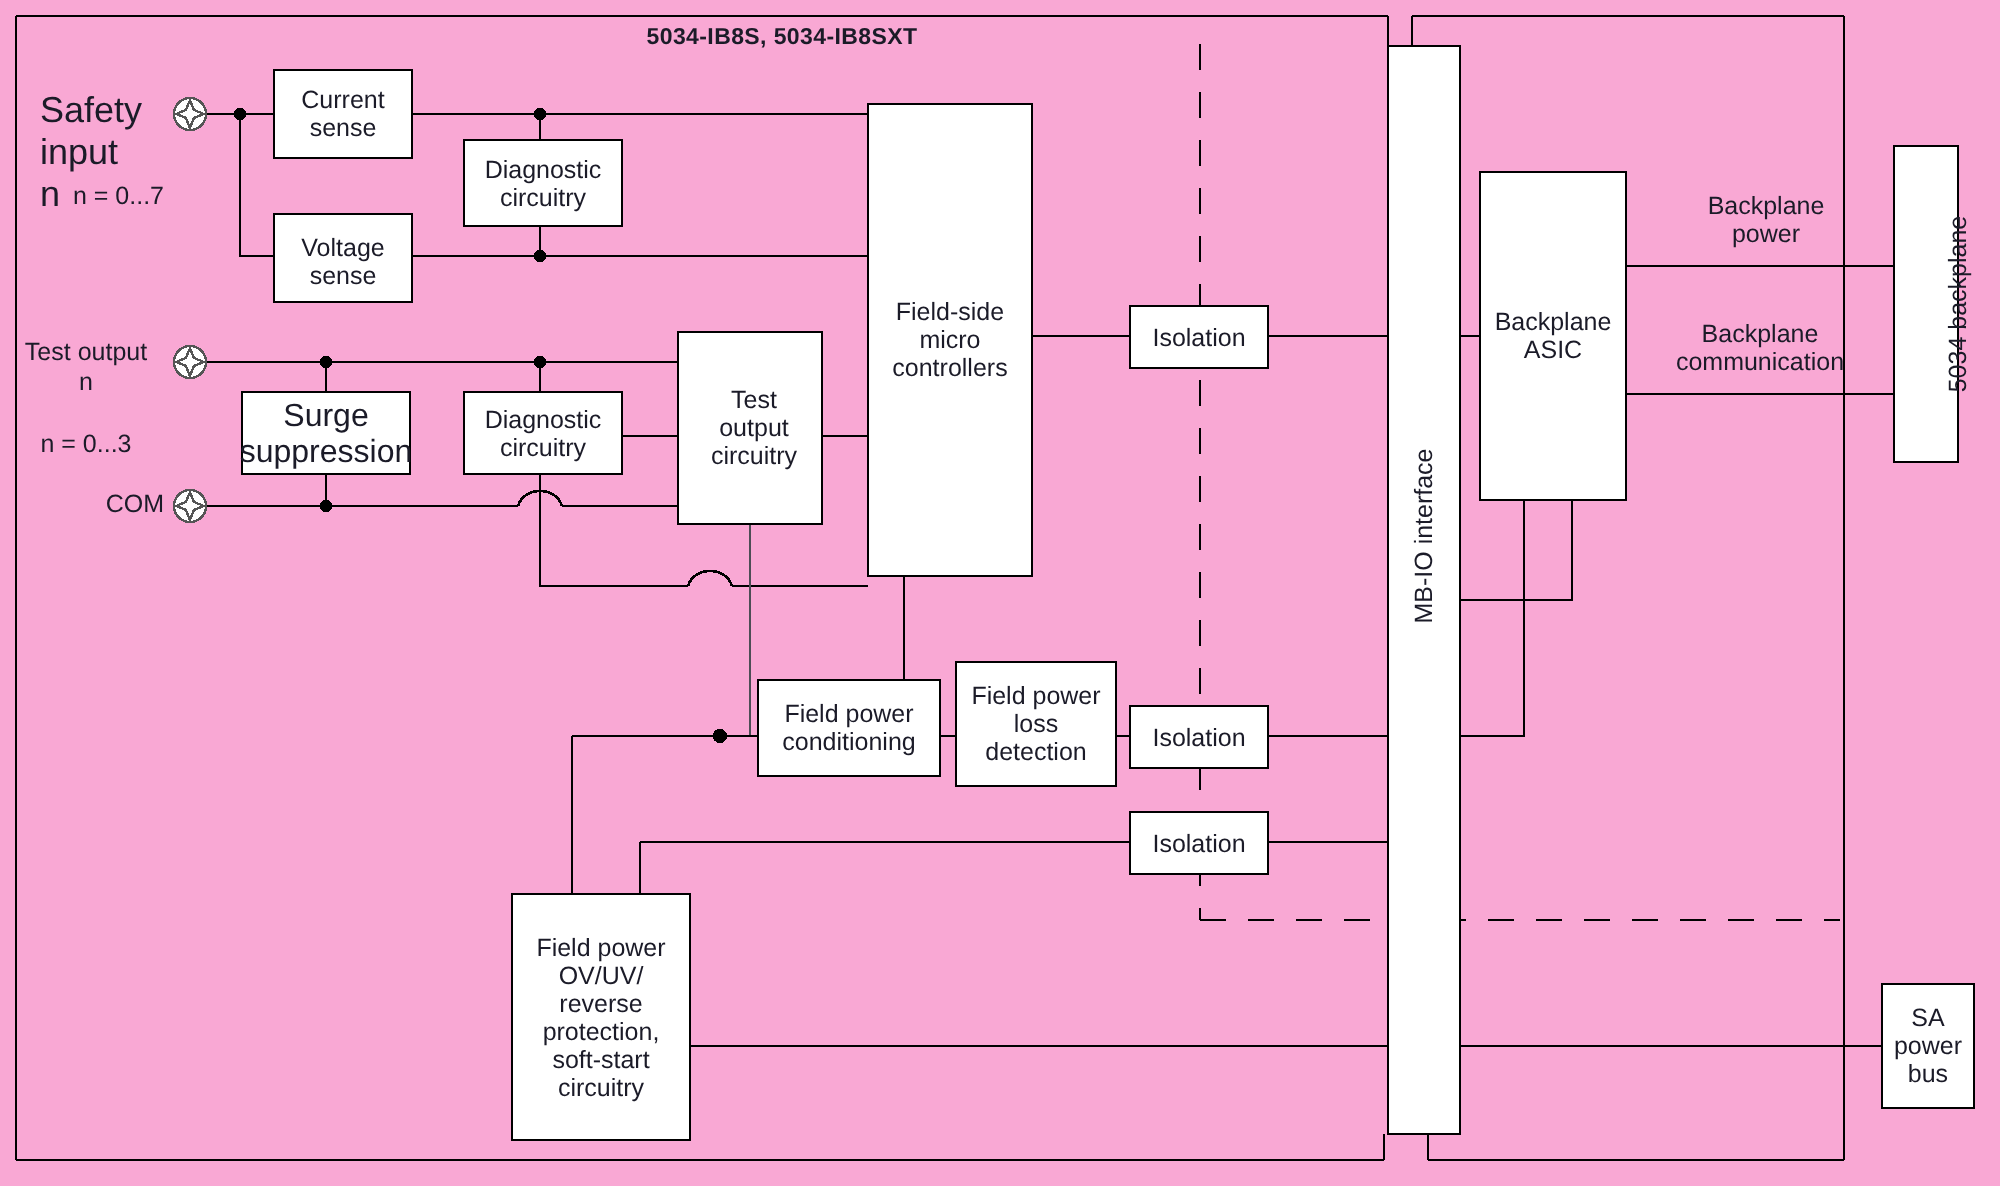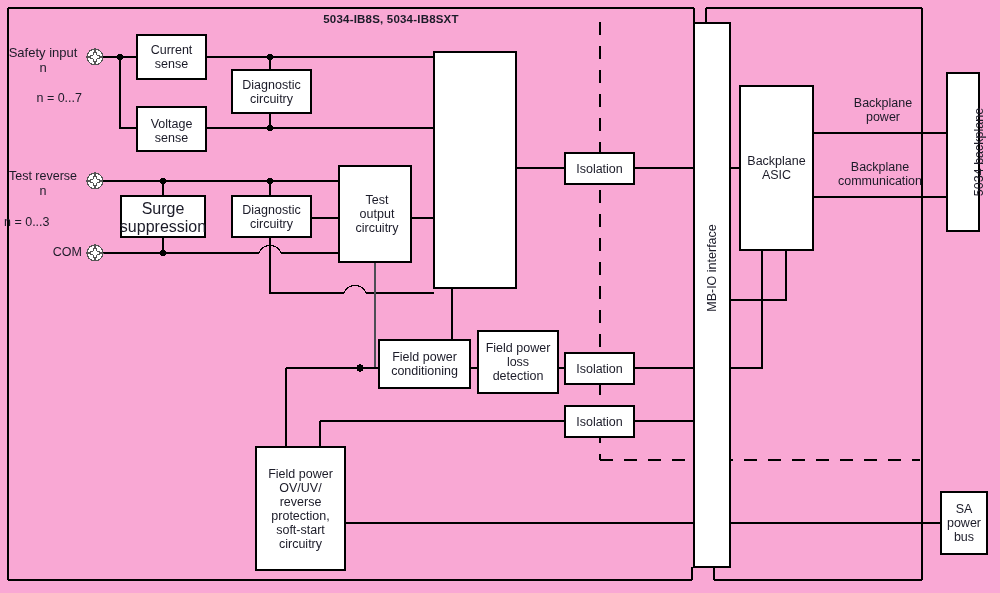--- a/index.html
+++ b/index.html
@@ -152,27 +152,27 @@
           <path d="M95,246 L97,251 L102,253 L97,255 L95,260 L93,255 L88,253 L93,251 Z" fill="#fff" stroke="#555"></path>
         </g>
       </g>
 
     </g>
   </svg>
 
   <div class="lbl title" style="left:286px;top:13px;width:210px;text-align:center;">5034-IB8S, 5034-IB8SXT</div>
 
 
-  <div class="lbl" style="left:4px;top:45px;width:78px;text-align:center;font-size:13px;">Safety input
+  <div class="lbl" style="left:20px;top:45px;width:78px;text-align:left;font-size:18px;">Safety input
 n</div>
   <div class="lbl" style="left:4px;top:91px;width:78px;text-align:right;font-size:12.5px;">n = 0...7</div>
 
-  <div class="lbl" style="left:4px;top:169px;width:78px;text-align:center;font-size:12.5px;">Test reverse
+  <div class="lbl" style="left:4px;top:169px;width:78px;text-align:center;font-size:12.5px;">Test output
 n</div>
-  <div class="lbl" style="left:4px;top:215px;width:78px;text-align:left;font-size:12.5px;">n = 0...3</div>
+  <div class="lbl" style="left:4px;top:215px;width:78px;text-align:center;font-size:12.5px;">n = 0...3</div>
 
   <div class="lbl" style="left:4px;top:245px;width:78px;text-align:right;font-size:12.5px;">COM</div>
 
   <div class="bxtext" style="left:137px;top:35px;width:69px;height:44px;font-size:12.5px;">Current
 sense</div>
 
   <div class="bxtext" style="left:137px;top:107px;width:69px;height:48px;font-size:12.5px;">Voltage
 sense</div>
 
   <div class="bxtext" style="left:232px;top:70px;width:79px;height:43px;font-size:12.5px;">Diagnostic
@@ -181,20 +181,23 @@
   <div class="bxtext" style="left:121px;top:196px;width:84px;height:43px;font-size:16px;">Surge
 suppression</div>
 
   <div class="bxtext" style="left:232px;top:196px;width:79px;height:41px;font-size:12.5px;">Diagnostic
 circuitry</div>
 
   <div class="bxtext" style="left:339px;top:166px;width:76px;height:96px;font-size:12.5px;">Test
 output
 circuitry</div>
 
+  <div class="bxtext" style="left:434px;top:52px;width:82px;height:236px;font-size:12.5px;">Field-side
+micro
+controllers</div>
 
   <div class="bxtext" style="left:565px;top:153px;width:69px;height:31px;font-size:12.5px;">Isolation</div>
   <div class="bxtext" style="left:565px;top:353px;width:69px;height:31px;font-size:12.5px;">Isolation</div>
   <div class="bxtext" style="left:565px;top:406px;width:69px;height:31px;font-size:12.5px;">Isolation</div>
 
   <div class="bxtext" style="left:379px;top:340px;width:91px;height:48px;font-size:12.5px;">Field power
 conditioning</div>
 
   <div class="bxtext" style="left:478px;top:331px;width:80px;height:62px;font-size:12.5px;">Field power
 loss

